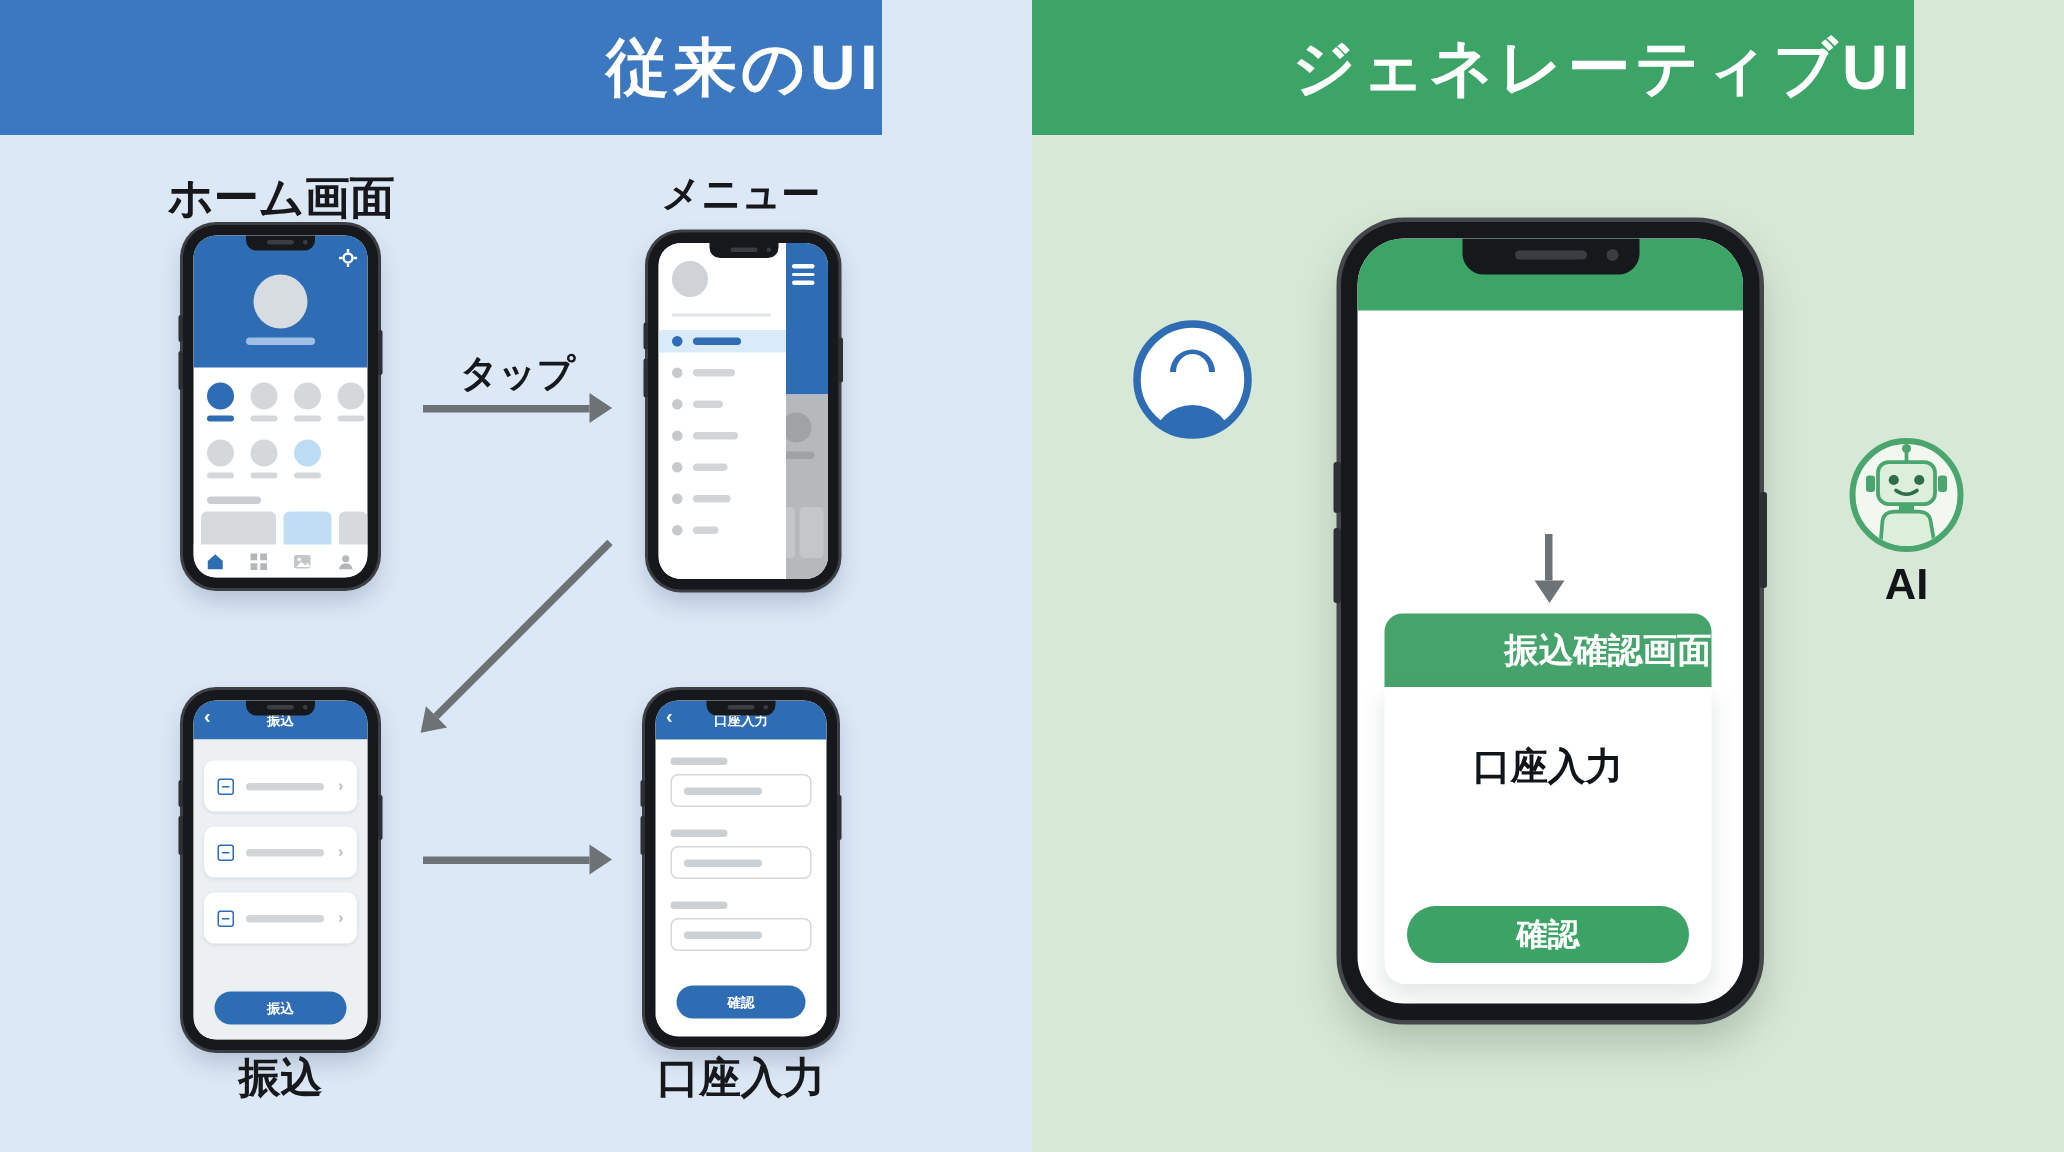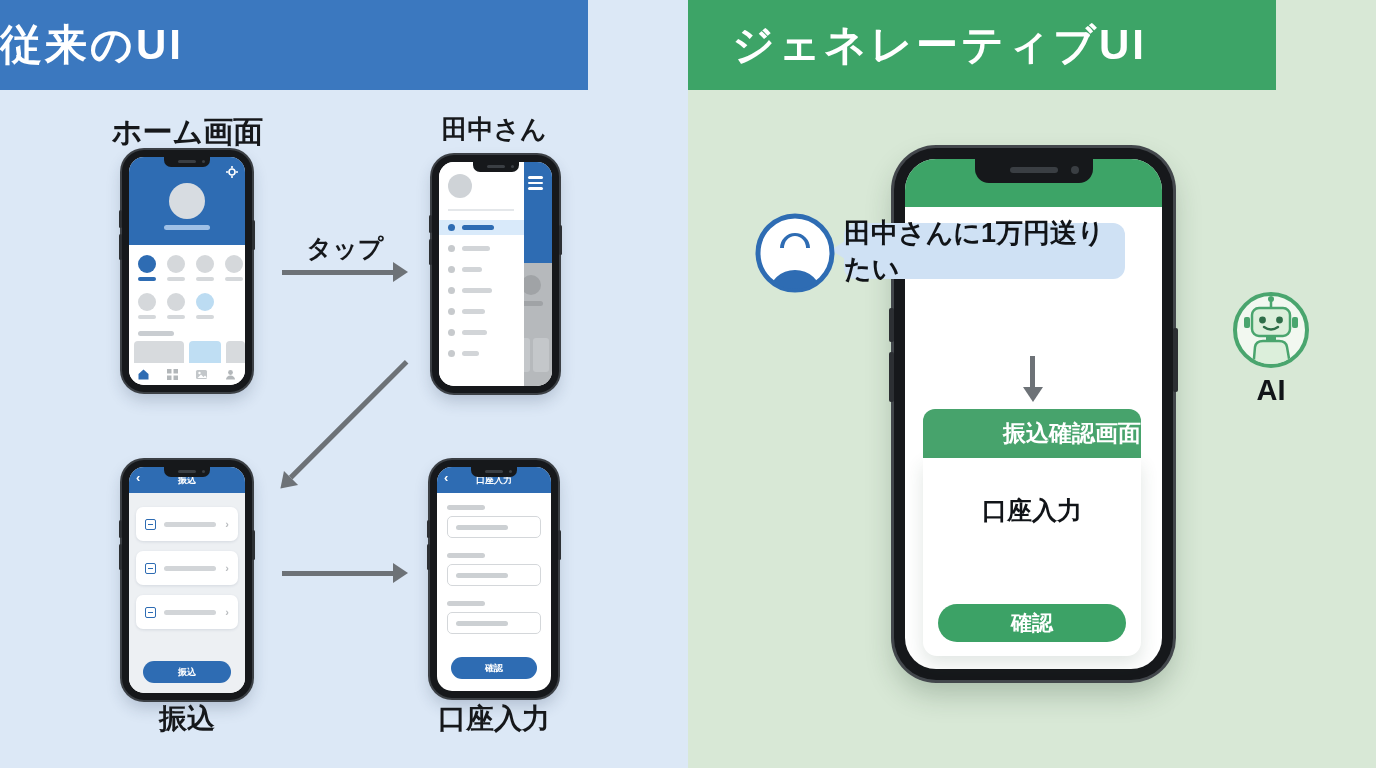--- a/index.html
+++ b/index.html
@@ -3,21 +3,21 @@
 <meta charset="utf-8">
 <style>
   * { margin:0; padding:0; box-sizing:border-box; }
   html,body { width:1376px; height:768px; }
   body { font-family:"Liberation Sans","DejaVu Sans",sans-serif; }
   .canvas { position:relative; width:1376px; height:768px; overflow:hidden; background:#dce8f6; }
 
   
   .panel-left  { position:absolute; left:0;   top:0; width:688px; height:768px; background:#dce8f6; }
   .panel-right { position:absolute; left:688px; top:0; width:688px; height:768px; background:#d8e8d6; }
-  .header-bar  { position:absolute; left:0; top:0; width:588px; height:90px; display:flex; align-items:center; justify-content:flex-start; }
+  .header-bar  { position:absolute; left:0; top:0; width:588px; height:90px; display:flex; align-items:center; justify-content:flex-end; }
   .header-left  { background:#3b78bf; }
   .header-right { background:#3da467;padding-left:44px; }
   .header-title { color:#ffffff; font-size:42px; font-weight:bold; letter-spacing:3px; }
 
   
   .phone { position:absolute; background:#16181b; border-radius:22px; padding:7px;
            box-shadow:0 0 0 2px #3c4045, 0 8px 16px rgba(30,50,80,.22); }
   .screen { position:relative; width:100%; height:100%; background:#ffffff; border-radius:15px; overflow:hidden; }
   .notch { position:absolute; left:50%; top:0; transform:translateX(-50%); width:46px; height:10px;
            background:#16181b; border-radius:0 0 7px 7px; z-index:9; }
@@ -134,21 +134,21 @@
 <body>
 
 <div class="canvas">
 
   <div class="panel-left">
     <div class="header-bar header-left">
       <span class="header-title">従来のUI</span>
     </div>
 
     <div class="phone-label" style="left:105px; top:112px; width:165px; font-size:30px;">ホーム画面</div>
-    <div class="phone-label" style="left:428px; top:112px; width:132px; font-size:26px;">田中さん</div>
+    <div class="phone-label" style="left:428px; top:112px; width:132px; font-size:26px;">メニュー</div>
 
     <div class="phone" id="phone-home">
       <div class="sidebtn" style="left:-3px; top:60px; width:3px; height:18px;"></div>
       <div class="sidebtn" style="left:-3px; top:84px; width:3px; height:26px;"></div>
       <div class="sidebtn" style="right:-3px; top:70px; width:3px; height:30px;"></div>
       <div class="screen">
         <div class="notch">
             <div class="speaker"></div>
             <div class="cam"></div>
           </div>
@@ -389,24 +389,20 @@
           <circle cx="41" cy="41" r="36"></circle>
         </clipPath>
       </defs>
     <circle cx="41" cy="41" r="37" fill="#ffffff" stroke="#2e6cb3" stroke-width="5"></circle>
     <g clip-path="url(#uclip)">
       <path d="M15 82 a26 24 0 0 1 52 0 Z" fill="#2e6cb3"></path>
       <circle cx="41" cy="36" r="15" fill="#ffffff"></circle>
       <path d="M26 36 a15 15 0 0 1 30 0 l-4 0 a11 12 0 0 0 -22 0 Z" fill="#2e6cb3"></path>
     </g>
   </svg>
-  <div class="bubble-user">
-    <div class="tail"></div>
-    <span>田中さんに1万円送りたい</span>
-  </div>
 
   <svg class="robot-avatar" viewBox="0 0 80 80">
     <circle cx="40" cy="40" r="36" fill="#f2f8f0" stroke="#4aa56e" stroke-width="4"></circle>
     <defs>
         <clipPath id="rclip">
           <circle cx="40" cy="40" r="34"></circle>
         </clipPath>
       </defs>
     <g clip-path="url(#rclip)">
       <line x1="40" y1="10" x2="40" y2="18" stroke="#4aa56e" stroke-width="2.5"></line>

